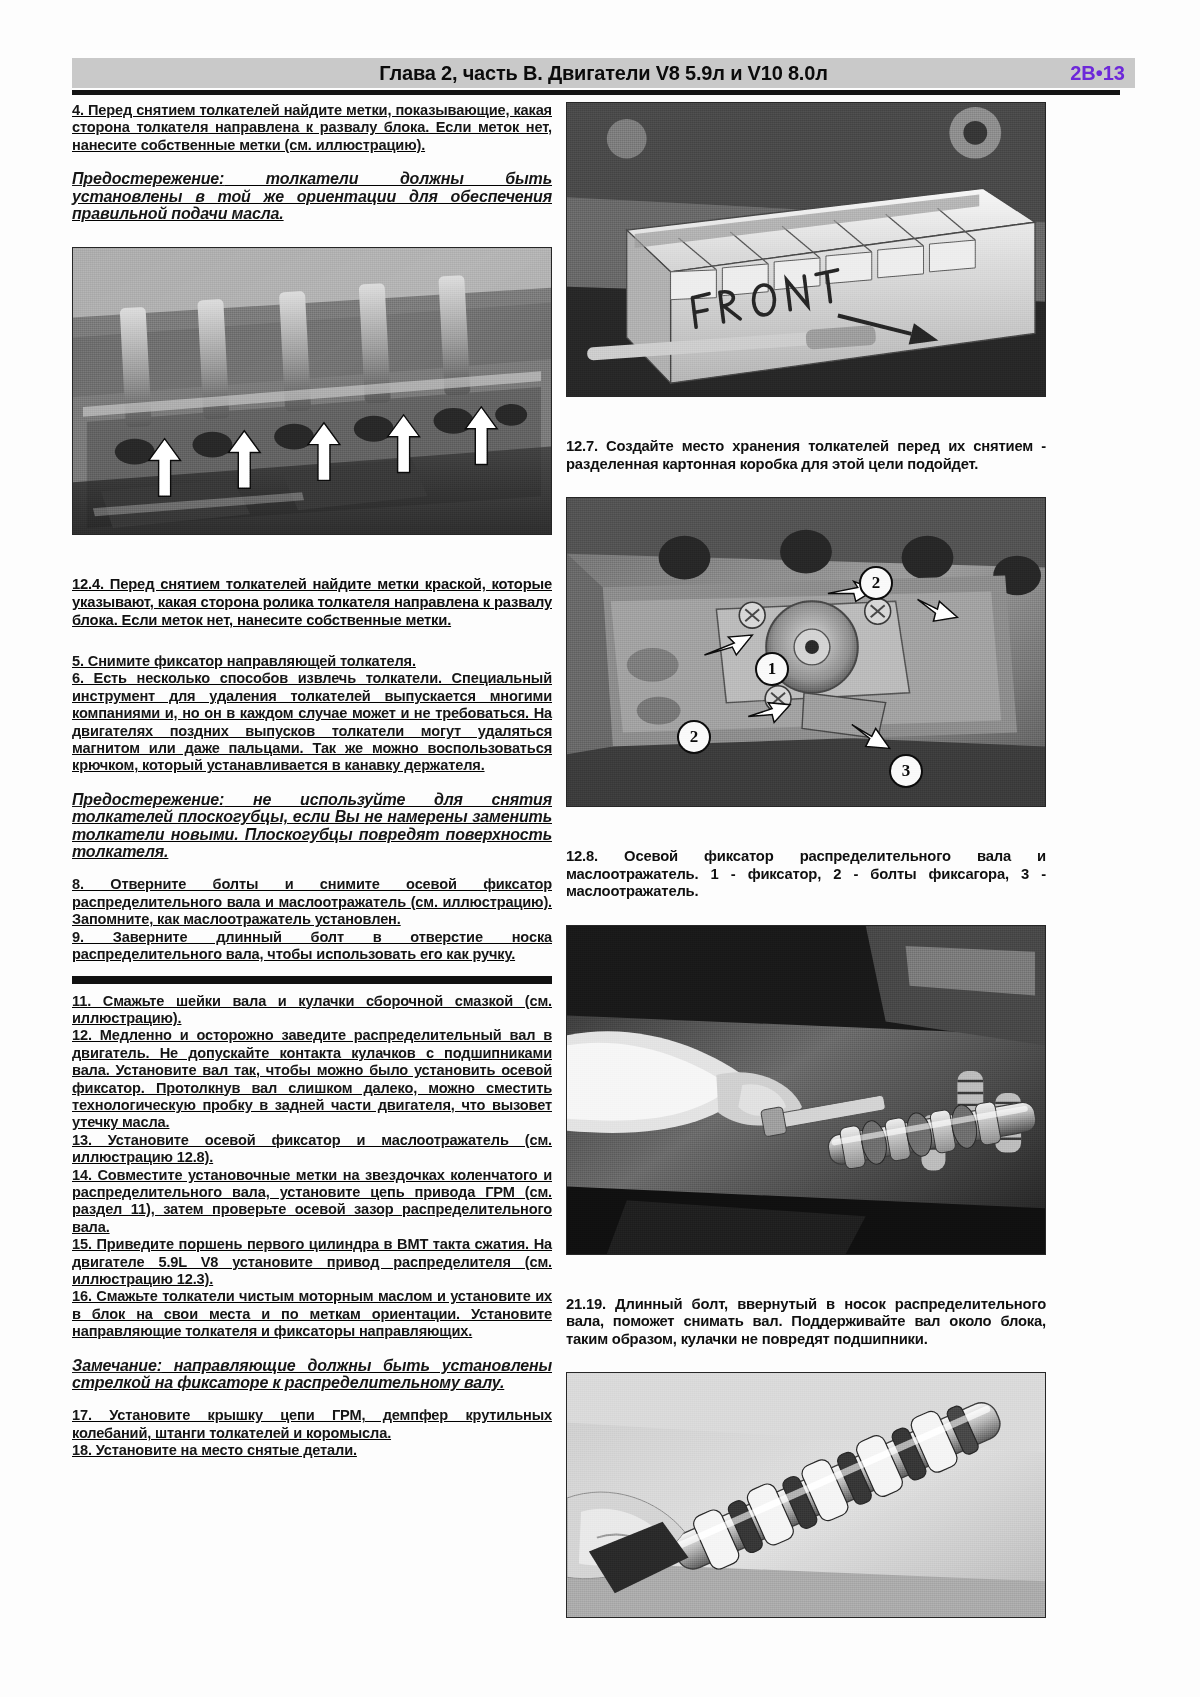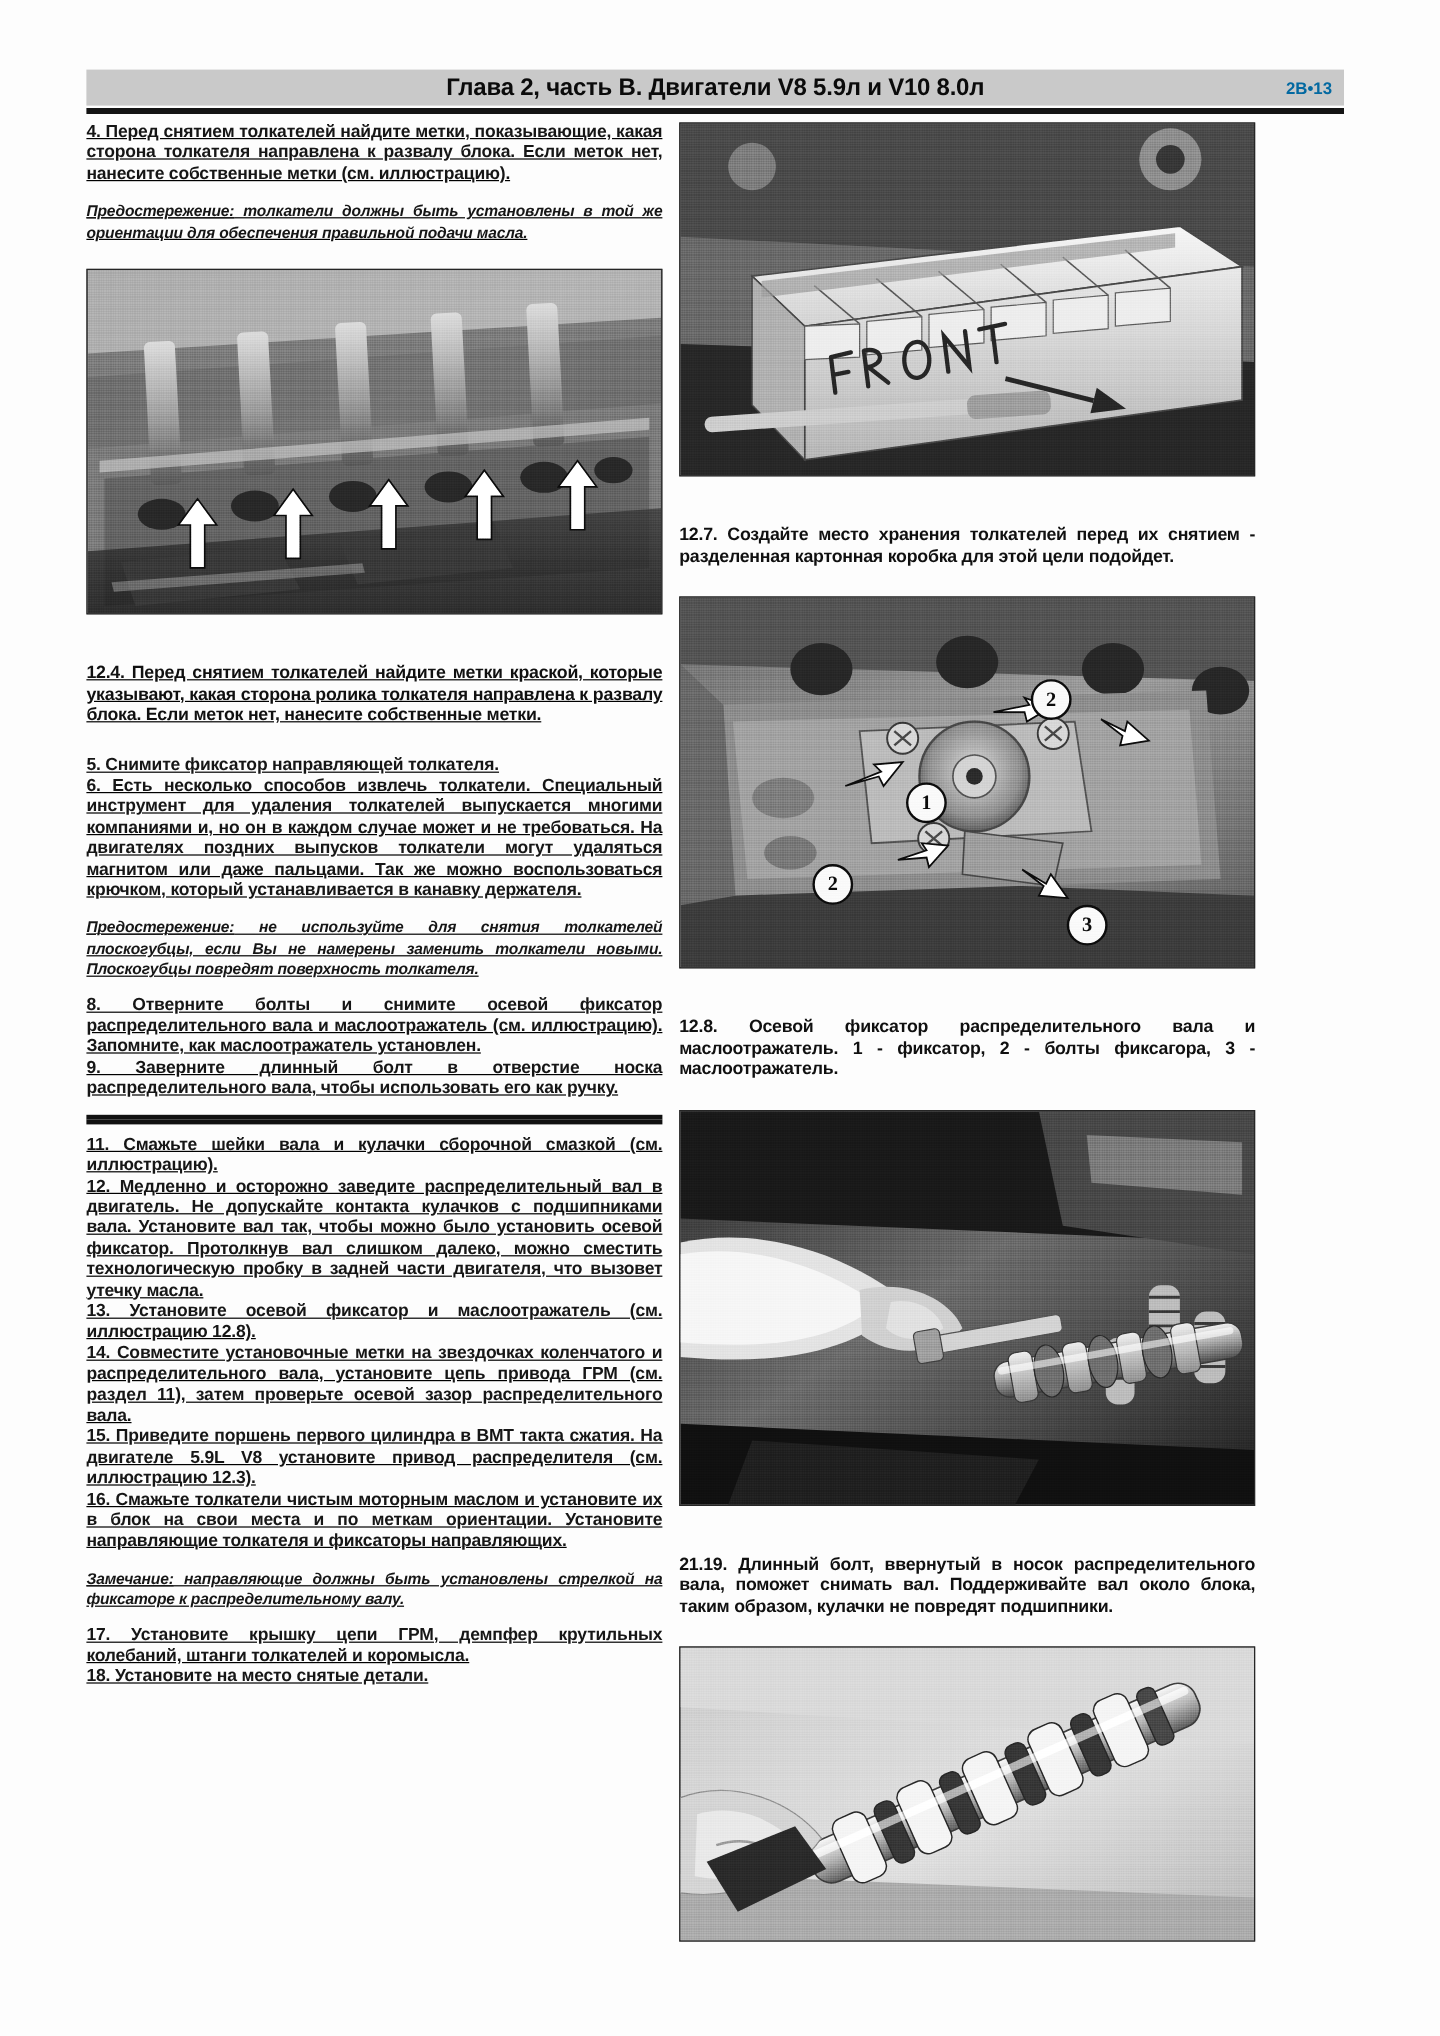--- a/index.html
+++ b/index.html
@@ -21,36 +21,37 @@
   .header-band {
     position: absolute;
     left: 72px;
     top: 58px;
     width: 1048px;
     height: 30px;
     background: #c9c9c9;
     display: flex;
     align-items: center;
     justify-content: flex-end;
+    padding-left: 15px;
   }
   .header-title {
     position: absolute;
     left: 0;
     right: 0;
     text-align: center;
     font-size: 20px;
     font-weight: bold;
     color: #0b0b0b;
     letter-spacing: -0.2px;
   }
   .header-page {
     position: relative;
-    font-size: 14px;
-    font-weight: bold;
-    color: #0369a1;
+    font-size: 20px;
+    font-weight: bold;
+    color: #6d28d9;
     padding-right: 10px;
     z-index: 2;
   }
   .header-rule {
     position: absolute;
     left: 72px;
     top: 90px;
     width: 1048px;
     height: 5px;
     background: #141414;
@@ -72,21 +73,21 @@
     color: #161616;
     font-weight: bold;
     text-align: justify;
     margin: 0 0 0 0;
     letter-spacing: -0.15px;
     -webkit-font-smoothing: none;
   }
   .gap-s { height: 9px; }
 
   .note {
-    font-size: 13px;
+    font-size: 16px;
     line-height: 17.4px;
     color: #161616;
     font-weight: bold;
     font-style: italic;
     text-align: justify;
     letter-spacing: -0.15px;
   }
   .note .lead {
     text-decoration: underline;
   }

